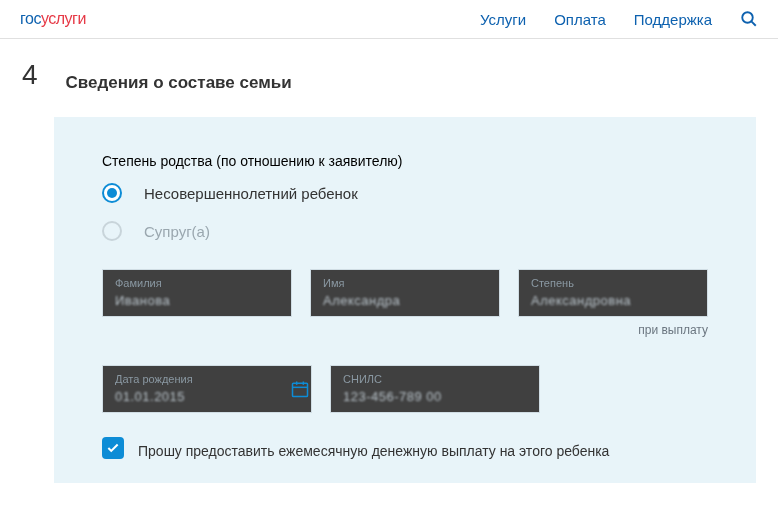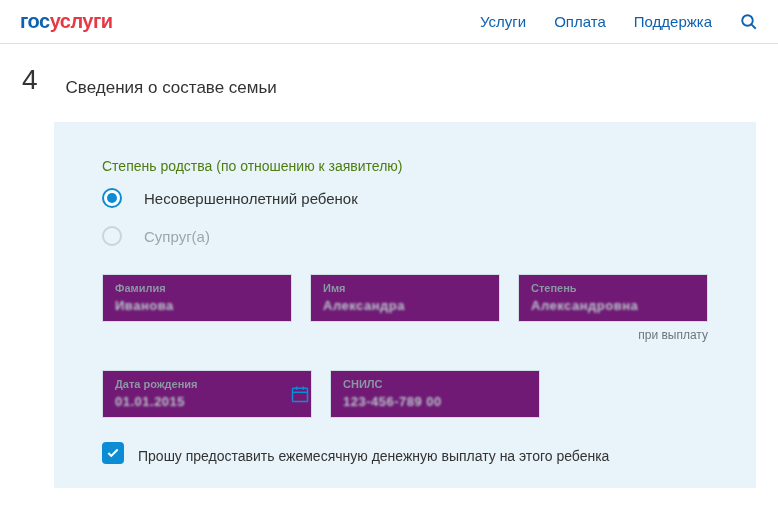--- a/index.html
+++ b/index.html
@@ -1,44 +1,44 @@
 <!DOCTYPE html>
 <html><head>
 <meta charset="utf-8">
 <style>
   * { box-sizing: border-box; margin: 0; padding: 0; }
   body { font-family: Arial, Helvetica, sans-serif; background: #fff; width: 778px; height: 528px; overflow: hidden; }
   
   .header { display: flex; align-items: center; justify-content: space-between; padding: 10px 20px; border-bottom: 1px solid #e0e0e0; }
-  .logo { font-size: 20px; font-weight: bold; letter-spacing: -0.5px; }
+  .logo { font-size: 16px; font-weight: normal; letter-spacing: -0.5px; }
   .logo-blue { color: #0d61af; }
   .logo-red { color: #e63946; }
   .nav { display: flex; align-items: center; gap: 28px; }
   .nav-link { color: #0d61af; font-size: 15px; cursor: pointer; }
   .search-icon { width: 18px; height: 18px; cursor: pointer; }
   .search-icon svg { stroke: #0d61af; }
   
   .content { padding: 18px 22px 0 22px; }
   .step-header { display: flex; align-items: center; gap: 28px; margin-bottom: 24px; }
   .step-number { font-size: 28px; font-weight: 300; color: #333; }
-  .step-title { font-size: 17px; color: #333; font-weight: 400; margin-top: 16px; }
+  .step-title { font-size: 17px; color: #333; font-weight: 700; margin-top: 16px; }
   
   .form-panel { background: #e8f4f9; padding: 36px 48px 24px 48px; margin-left: 32px; }
   
-  .field-group-label { font-size: 14px; color: #4d7c0f; margin-bottom: 14px; }
+  .field-group-label { font-size: 14px; color: #000000; margin-bottom: 14px; }
   
   .radio-row { display: flex; align-items: center; gap: 22px; margin-bottom: 18px; }
   .radio-outer { width: 20px; height: 20px; border-radius: 50%; border: 2px solid #0d8cd6; display: flex; align-items: center; justify-content: center; cursor: pointer; background: #fff; }
   .radio-outer.selected .radio-inner { width: 10px; height: 10px; border-radius: 50%; background: #0d8cd6; }
   .radio-outer.disabled { border-color: #c8d4da; cursor: default; background: #e8f4f9; }
   .radio-label { font-size: 15px; color: #333; }
   .radio-label.disabled { color: #9aa7af; }
   
   .fields-row { display: flex; gap: 18px; margin-top: 28px; margin-bottom: 6px; }
-  .field { background: #701a75; border: 1px solid #d0dde4; padding: 7px 1px 7px 12px; flex: 1; min-height: 48px; position: relative; font-weight: bold; }
+  .field { background: #404040; border: 1px solid #d0dde4; padding: 7px 1px 7px 12px; flex: 1; min-height: 48px; position: relative; }
   .field-label { font-size: 11px; color: #8a98a2; margin-bottom: 4px; }
   .field-value { font-size: 13px; color: #b8c2c9; letter-spacing: 0.5px; filter: blur(1.2px); }
   .field.date { flex: 0 0 210px; display: flex; align-items: flex-start; justify-content: space-between; }
   .field.snils { flex: 0 0 210px; }
   .field-left { flex: 1; }
   .calendar-icon { width: 20px; height: 20px; margin-top: 6px; }
   .calendar-icon svg { stroke: #0d8cd6; fill: none; }
   
   .hint-row { text-align: right; font-size: 12px; color: #6b7680; margin-bottom: 18px; }
   

